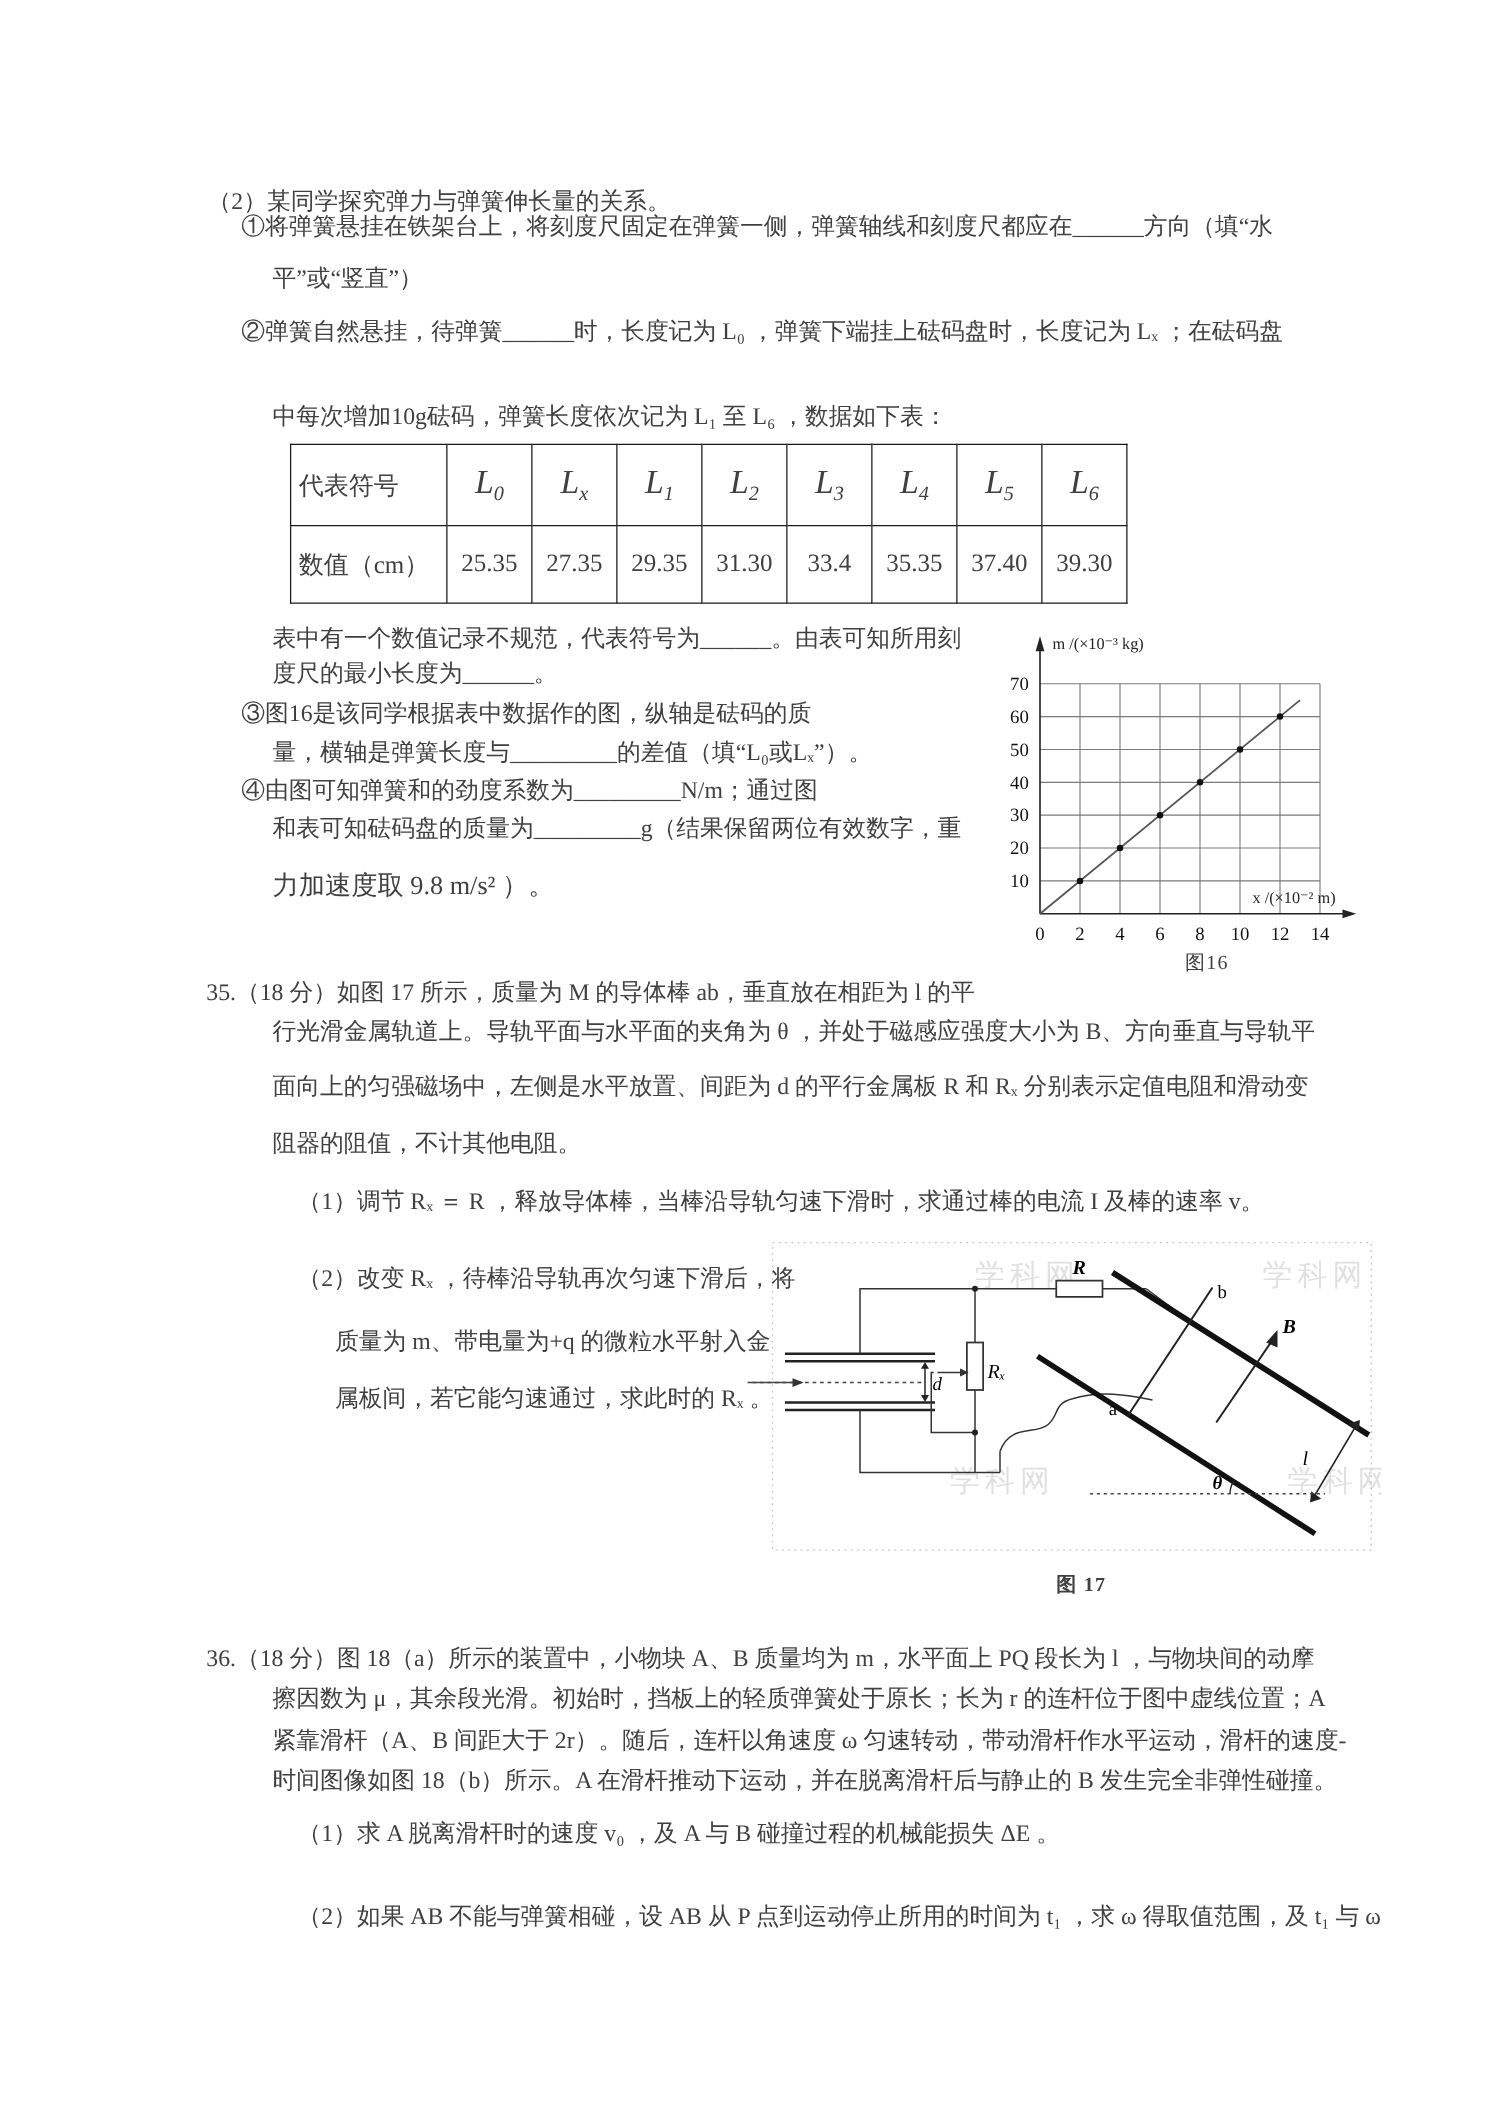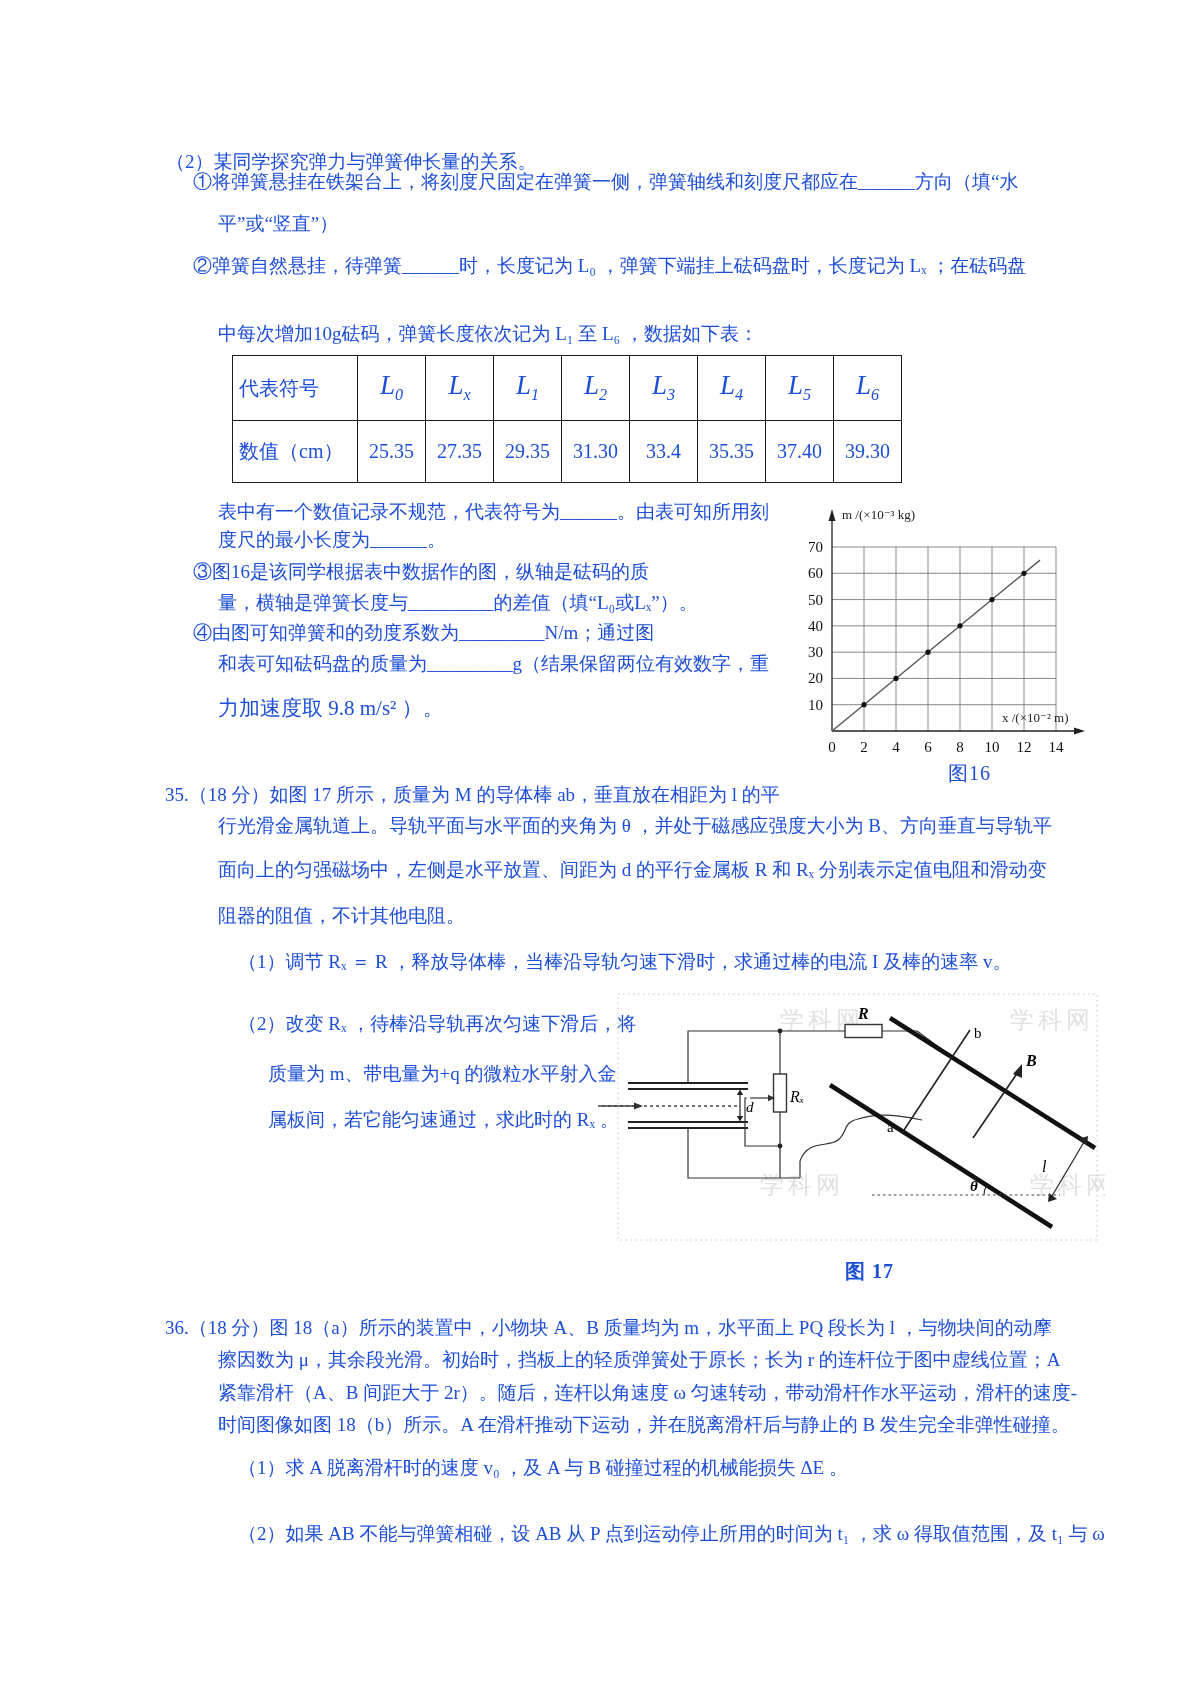--- a/index.html
+++ b/index.html
@@ -1,20 +1,20 @@
 <!DOCTYPE html>
 <html><head>
 <meta charset="utf-8">
 <style>
   html,body{margin:0;padding:0;background:#e8e8e8;}
   .page{position:relative;width:1200px;height:1698px;background:#ffffff;margin:0 auto;
-        font-family:"Liberation Serif","DejaVu Serif",serif;color:#1d4ed8;overflow:hidden;}
+        font-family:"Liberation Serif","DejaVu Serif",serif;color:#404040;overflow:hidden;}
   .t{position:absolute;font-size:19px;line-height:1.3;white-space:nowrap;}
   .big{font-size:21px;font-family:Liberation Serif, serif;}
-  .cap{position:absolute;font-size:20px;letter-spacing:1px;}
+  .cap{position:absolute;font-size:16px;letter-spacing:1px;}
   .cap17{font-weight:bold;margin-top:40px;}
   table.dtable{position:absolute;left:232px;top:355px;border-collapse:collapse;}
   table.dtable td{border:1.5px solid #1a1a1a;text-align:center;vertical-align:middle;
                   font-size:20px;padding:0;}
   table.dtable td.c0{width:118px;text-align:left;padding-left:6px;}
   table.dtable td.cv{width:67px;}
   table.dtable tr.hrow td{height:64px;}
   table.dtable tr.vrow td{height:61px;}
   td.sym i{font-size:27px;font-family:"Liberation Serif","DejaVu Serif",serif;}
   sub{font-size:0.60em;}

